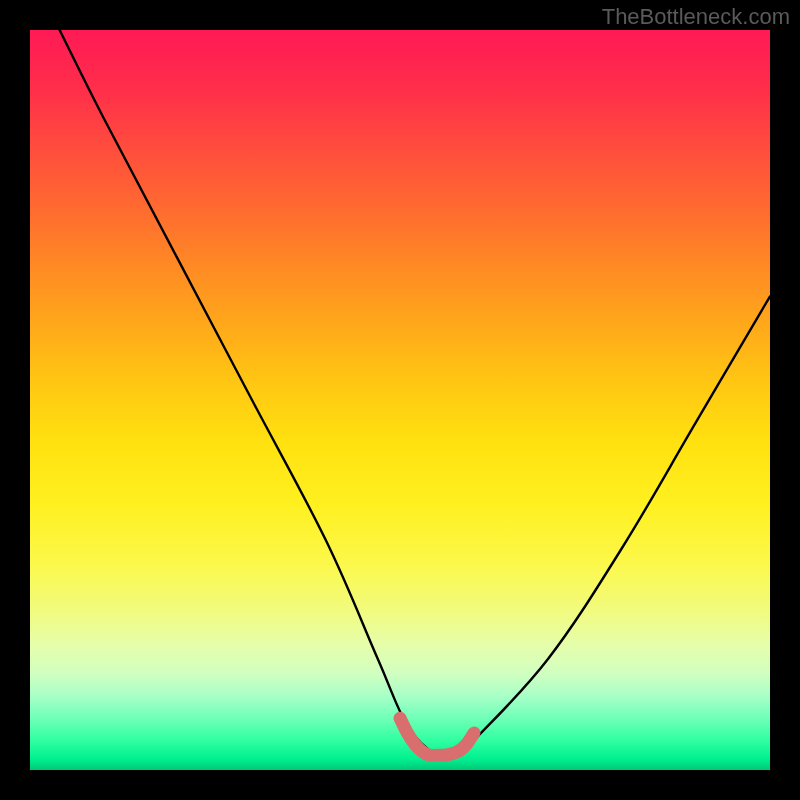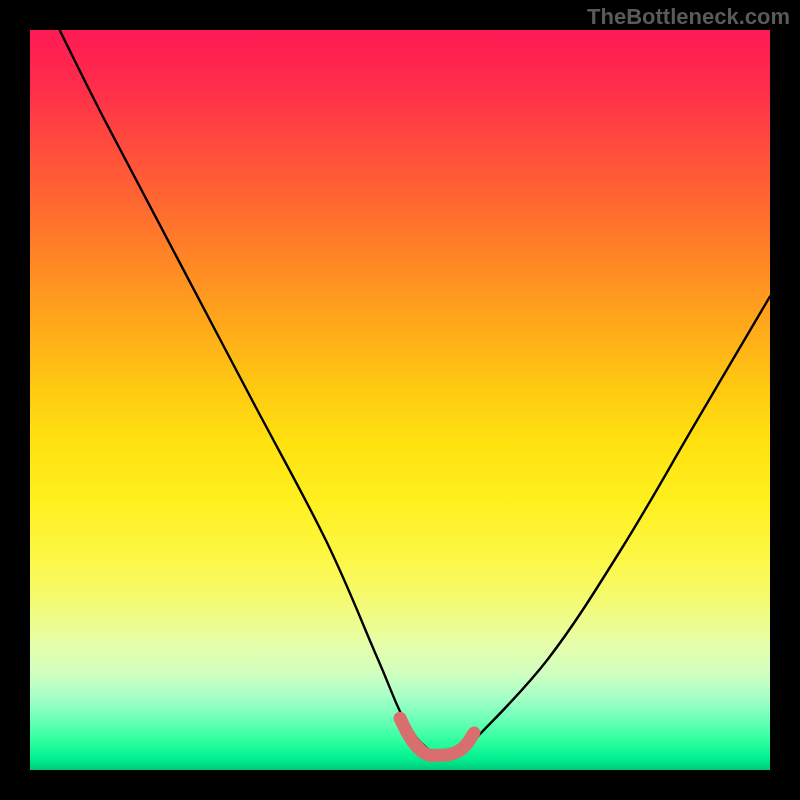--- a/index.html
+++ b/index.html
@@ -10,21 +10,21 @@
     background: #000;
     position: relative;
     font-family: Arial, sans-serif;
   }
   .watermark {
     position: absolute;
     top: 4px;
     right: 10px;
     color: #5a5a5a;
     font-size: 22px;
-    font-weight: 700;
+    font-weight: 400;
     z-index: 10;
   }
   .plot-area {
     position: absolute;
     left: 30px;
     top: 30px;
     width: 740px;
     height: 740px;
     overflow: hidden;
   }

